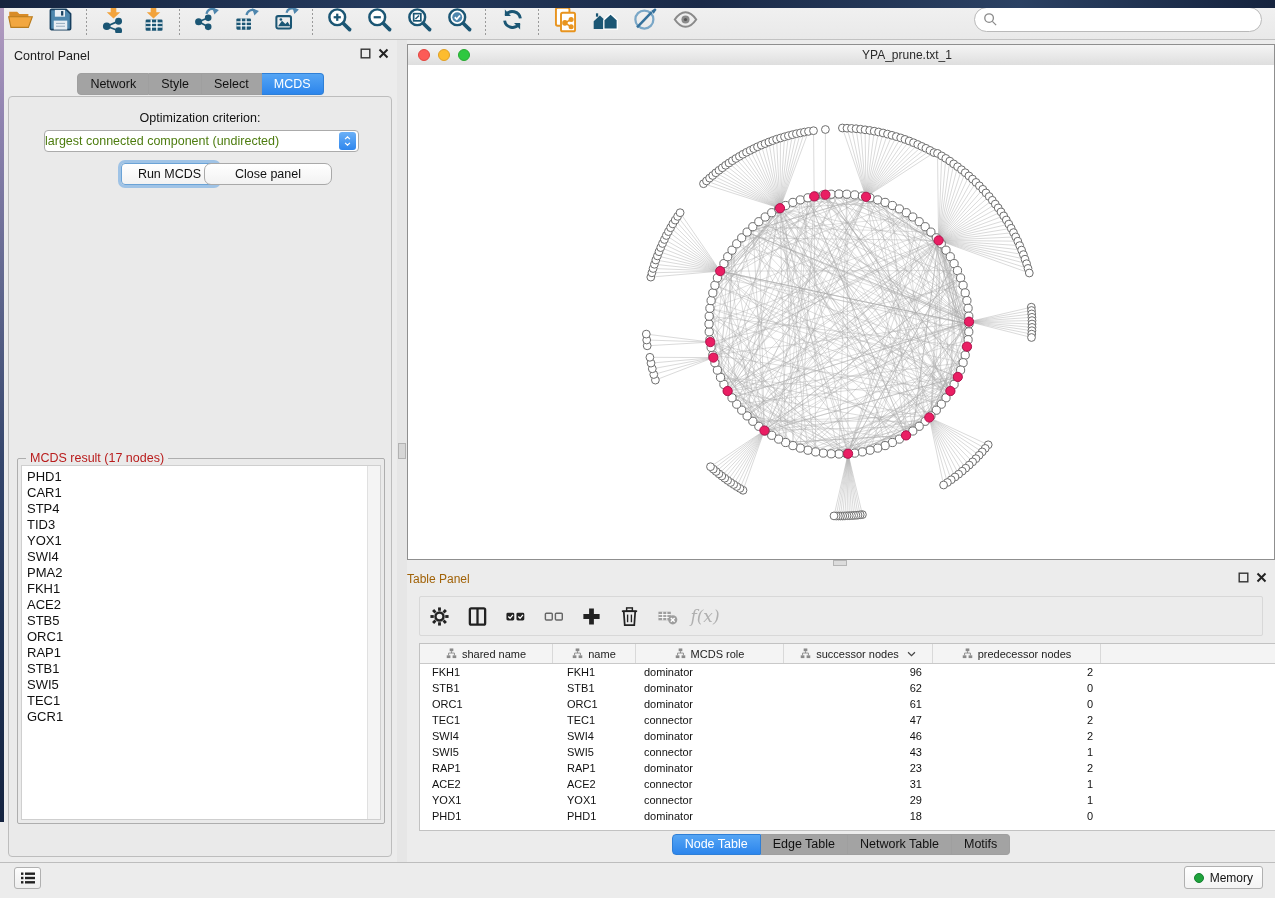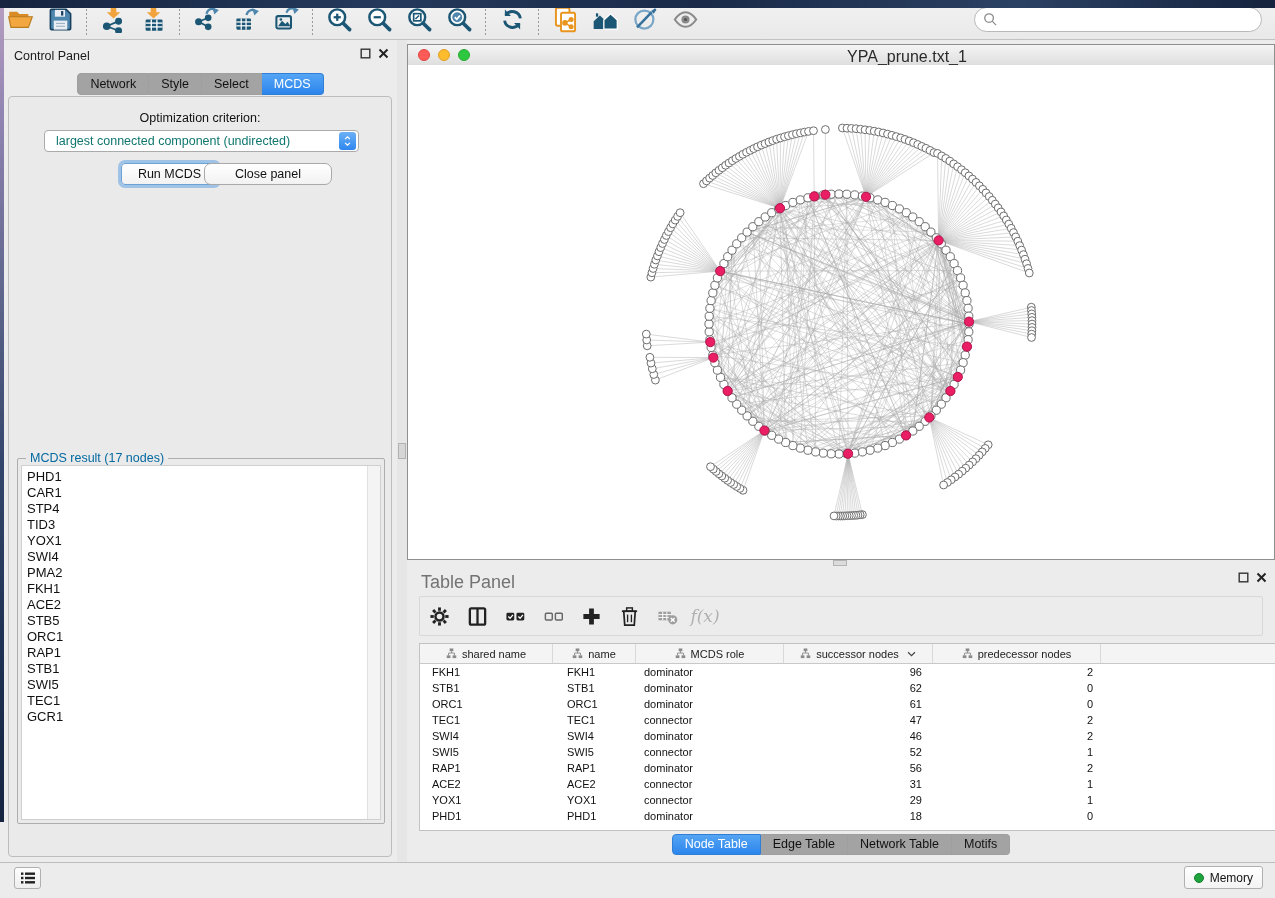--- a/index.html
+++ b/index.html
@@ -35,59 +35,59 @@
   .seg-tab{height:20px;line-height:20px;padding:0 12px;font-size:12.5px;background:#a3a3a3;color:#111;
     border:1px solid #9f9f9f;border-left:none;}
   .seg-tab:first-child{border-left:1px solid #9f9f9f;border-radius:4px 0 0 4px;}
   .seg-tab:last-child{border-radius:0 4px 4px 0;}
   .seg-tab.active{background:linear-gradient(#55a5f4,#2c85ec);color:#fff;border-color:#2f7fd6;}
   .cp-body{position:absolute;left:4px;right:5px;top:56px;bottom:5px;background:#eaeaea;
     border:1px solid #bdbdbd;border-radius:4px;}
   .opt-label{position:absolute;left:0;right:0;top:14px;text-align:center;font-size:12.5px;color:#111;}
   .dropdown{position:absolute;left:35px;top:33px;width:315px;height:22px;background:#fff;border:1px solid #ababab;
     border-radius:4px;display:flex;align-items:center;box-sizing:border-box;}
-  .dropdown .dd-text{flex:1;font-size:12.5px;color:#0f766e;padding-left:11px;white-space:nowrap;overflow:hidden;}
+  .dropdown .dd-text{flex:1;font-size:12.5px;color:#4d7c0f;white-space:nowrap;overflow:hidden;}
   .dd-stepper{width:17px;height:18px;margin-right:2px;border-radius:3px;background:linear-gradient(#6cb1f7,#2e86ee);
     display:flex;flex-direction:column;align-items:center;justify-content:center;gap:2px;}
   .dd-stepper svg{width:7px;height:4px;display:block;}
   .btn{height:22px;background:linear-gradient(#ffffff,#f2f2f2);border:1px solid #a9a9a9;border-radius:4px;
     font-size:12.5px;color:#111;display:flex;align-items:center;justify-content:center;box-sizing:border-box;}
   .run-btn{position:absolute;left:86px;top:66px;width:97px;border-color:#6ba3d6;
     box-shadow:0 0 0 3px rgba(108,169,227,.6);margin-left:26px;}
   .close-btn{position:absolute;left:195px;top:66px;width:128px;border-radius:7px;}
   .mcds-group{position:absolute;left:8px;top:361px;width:366px;height:364px;border:1px solid #aeaeae;
     border-radius:2px;}
-  .mcds-group-title{position:absolute;left:8px;top:-8px;background:#eaeaea;padding:0 4px;font-size:12.5px;color:#0369a1;}
+  .mcds-group-title{position:absolute;left:8px;top:-8px;background:#eaeaea;padding:0 4px;font-size:12.5px;color:#b91c1c;}
   .mcds-list{position:absolute;left:3px;right:3px;top:6px;bottom:3px;background:#fff;border:1px solid #cfcfcf;
     overflow:hidden;}
   .mcds-list ul{margin:0;padding:3px 0 0 5px;list-style:none;}
   .mcds-list li{font-size:13px;line-height:16px;color:#111;}
   .mcds-scroll{position:absolute;right:0;top:0;bottom:0;width:12px;background:#f4f4f4;border-left:1px solid #e0e0e0;}
 
   
   .v-divider{position:absolute;left:397px;top:40px;width:10px;height:822px;background:#e6e6e6;}
   .v-grip{position:absolute;left:1px;top:403px;width:6px;height:14px;background:#d6d6d6;border:1px solid #b2b2b2;}
 
   
   .net-window{position:absolute;left:407px;top:44px;width:868px;height:516px;border:1px solid #8f8f8f;
     box-sizing:border-box;background:#fff;}
   .net-titlebar{position:absolute;left:0;top:0;right:0;height:20px;background:linear-gradient(#f5f5f5,#dedede);
     border-bottom:1px solid #b5b5b5;}
   .lights{position:absolute;left:10px;top:4px;display:flex;gap:8px;}
   .light{width:12px;height:12px;border-radius:50%;box-sizing:border-box;}
   .light.red{background:#fc5b57;border:1px solid #e2453f;}
   .light.yellow{background:#fdbc2e;border:1px solid #e0a024;}
   .light.green{background:#2ec840;border:1px solid #27a932;}
-  .net-title{position:absolute;left:132px;right:0;top:3px;text-align:center;font-size:16px;color:#2a2a2a;}
+  .net-title{position:absolute;left:132px;right:0;top:3px;text-align:center;font-size:12px;color:#2a2a2a;}
   .net-canvas{position:absolute;left:0;top:20px;width:866px;height:494px;background:#fff;}
   .h-grip{position:absolute;left:833px;top:560px;width:14px;height:6px;background:#dcdcdc;border:1px solid #b5b5b5;box-sizing:border-box;}
 
   
   .table-panel{position:absolute;left:407px;top:566px;width:868px;height:296px;background:#ececec;}
-  .tp-title{position:absolute;left:14px;top:6px;font-size:18px;color:#737373;}
+  .tp-title{position:absolute;left:0;top:6px;font-size:12px;color:#a16207;}
   .tp-toolbar{position:absolute;left:12px;top:30px;width:844px;height:40px;background:#ececec;
     border:1px solid #d8d8d8;border-radius:2px;display:flex;align-items:center;box-sizing:border-box;}
   .tp-tool{width:38px;height:34px;display:flex;align-items:center;justify-content:center;flex:0 0 auto;}
   .tp-tool svg{width:21px;height:21px;}
   .fx{font-family:"DejaVu Serif",serif;font-style:italic;font-size:17px;color:#b0b0b0;}
   .grid{position:absolute;left:12px;top:77px;width:956px;height:188px;background:#fff;border:1px solid #c2c2c2;
     box-sizing:border-box;overflow:hidden;}
   .grid-head{display:flex;height:19px;background:#f4f4f4;border-bottom:1px solid #c9c9c9;}
   .th{display:flex;align-items:center;justify-content:center;gap:5px;font-size:11px;color:#222;
     border-right:1px solid #d9d9d9;box-sizing:border-box;height:19px;}
@@ -1338,28 +1338,28 @@
             <div class="td">SWI4</div>
             <div class="td">SWI4</div>
             <div class="td">dominator</div>
             <div class="td">46</div>
             <div class="td">2</div>
           </div>
           <div class="tr">
             <div class="td">SWI5</div>
             <div class="td">SWI5</div>
             <div class="td">connector</div>
-            <div class="td">52</div>
+            <div class="td">43</div>
             <div class="td">1</div>
           </div>
           <div class="tr">
             <div class="td">RAP1</div>
             <div class="td">RAP1</div>
             <div class="td">dominator</div>
-            <div class="td">56</div>
+            <div class="td">23</div>
             <div class="td">2</div>
           </div>
           <div class="tr">
             <div class="td">ACE2</div>
             <div class="td">ACE2</div>
             <div class="td">connector</div>
             <div class="td">31</div>
             <div class="td">1</div>
           </div>
           <div class="tr">

